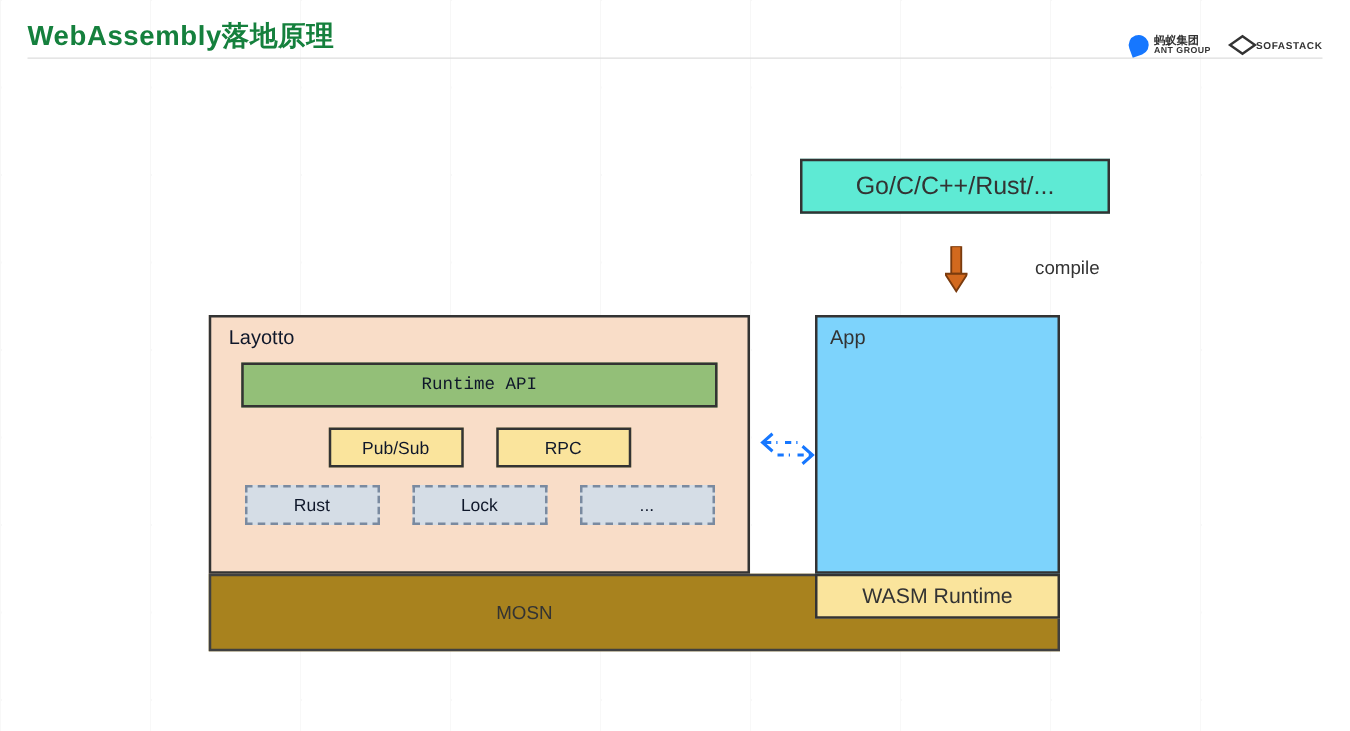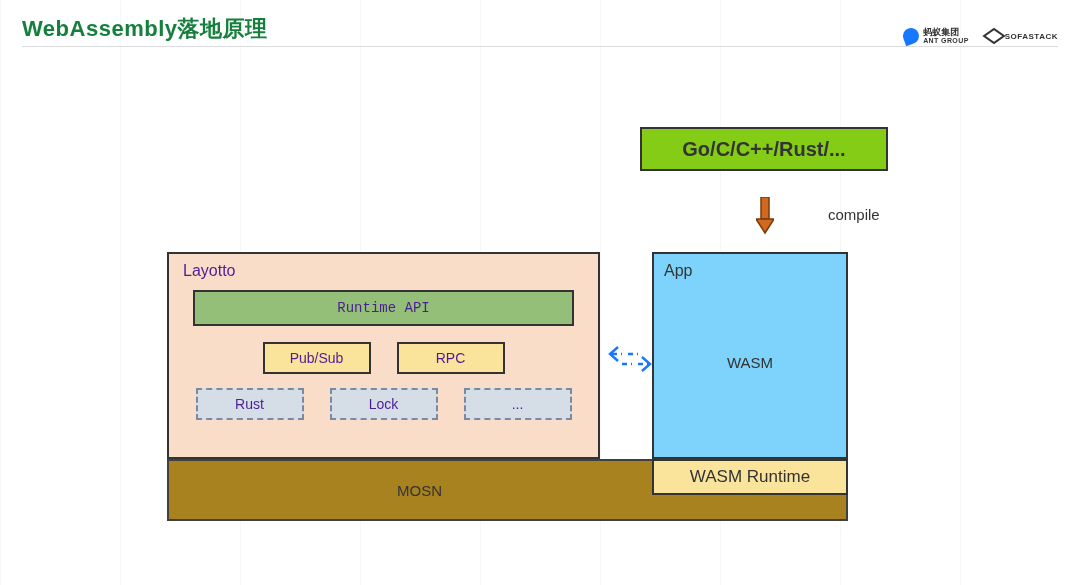--- a/index.html
+++ b/index.html
@@ -89,27 +89,27 @@
     .stage {
       position: absolute;
       inset: 0;
     }
 
     
     .box-lang {
       position: absolute;
       left: 640px; top: 127px;
       width: 248px; height: 44px;
-      background: #84cc16;
+      background: #5eead4;
       border: 2px solid #333;
       display: flex;
       align-items: center;
       justify-content: center;
       font-size: 20px;
-      font-weight: 700;
+      font-weight: 400;
       color: #333;
     }
 
     
     .compile-arrow {
       position: absolute;
       left: 756px; top: 197px;
       width: 18px; height: 38px;
       display:flex;align-items:center;justify-content:center;
     }
@@ -164,21 +164,21 @@
     }
 
     
     .layotto {
       position: absolute;
       left: 167px; top: 252px;
       width: 433px; height: 207px;
       background: #f9ddc8;
       border: 2px solid #333;
       padding: 8px 14px 14px 14px;
-      color:#4c1d95;
+      color:#0f172a;
     }
     .layotto-title { font-size: 16px; margin-bottom: 10px; }
     .runtime-api {
       background: #93bf78;
       border: 2px solid #333;
       height: 36px;
       display:flex;align-items:center;justify-content:center;
       font-size: 14px;
       margin: 0 10px 16px 10px;
       font-family: Liberation Mono, monospace;
@@ -249,21 +249,20 @@
   <div class="mosn">
     <span>MOSN</span>
   </div>
 
   <div class="wasm-runtime">
     <span>WASM Runtime</span>
   </div>
 
   <div class="app">
     <span>App</span>
-    <div class="app-wasm">WASM</div>
   </div>
 
   <div class="layotto">
     <div class="layotto-title">Layotto</div>
     <div class="runtime-api">
       <span>Runtime API</span>
     </div>
     <div class="row">
       <div class="chip chip-solid">Pub/Sub</div>
       <div class="chip chip-solid">RPC</div>

